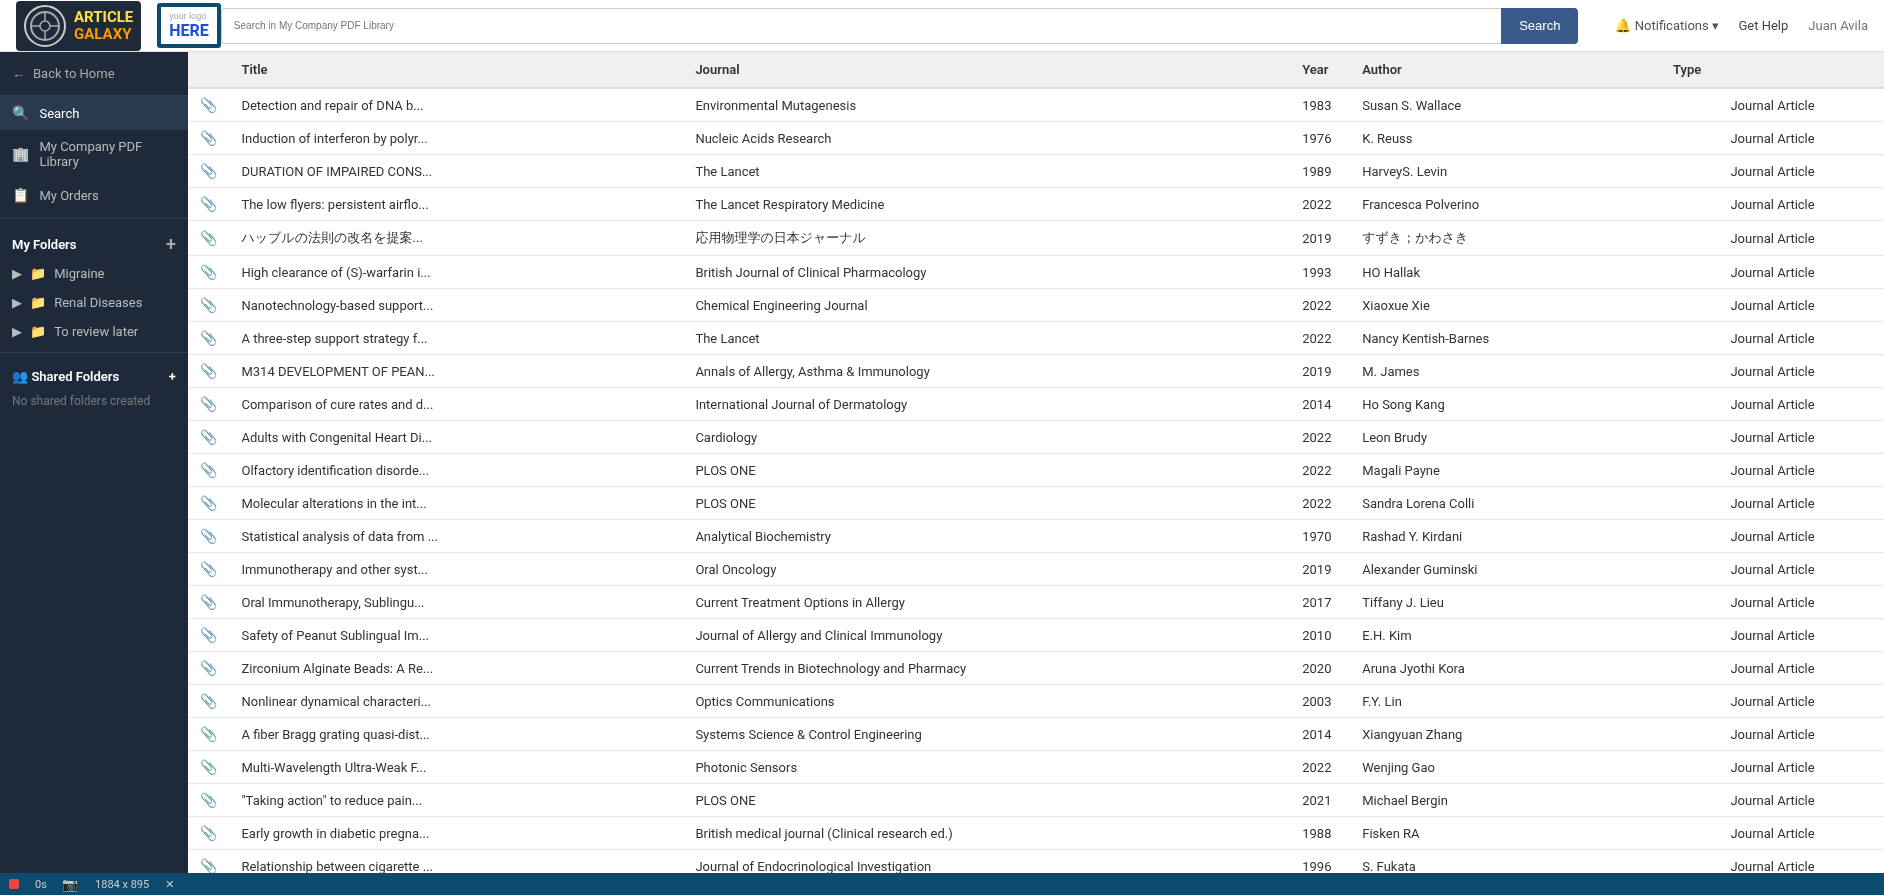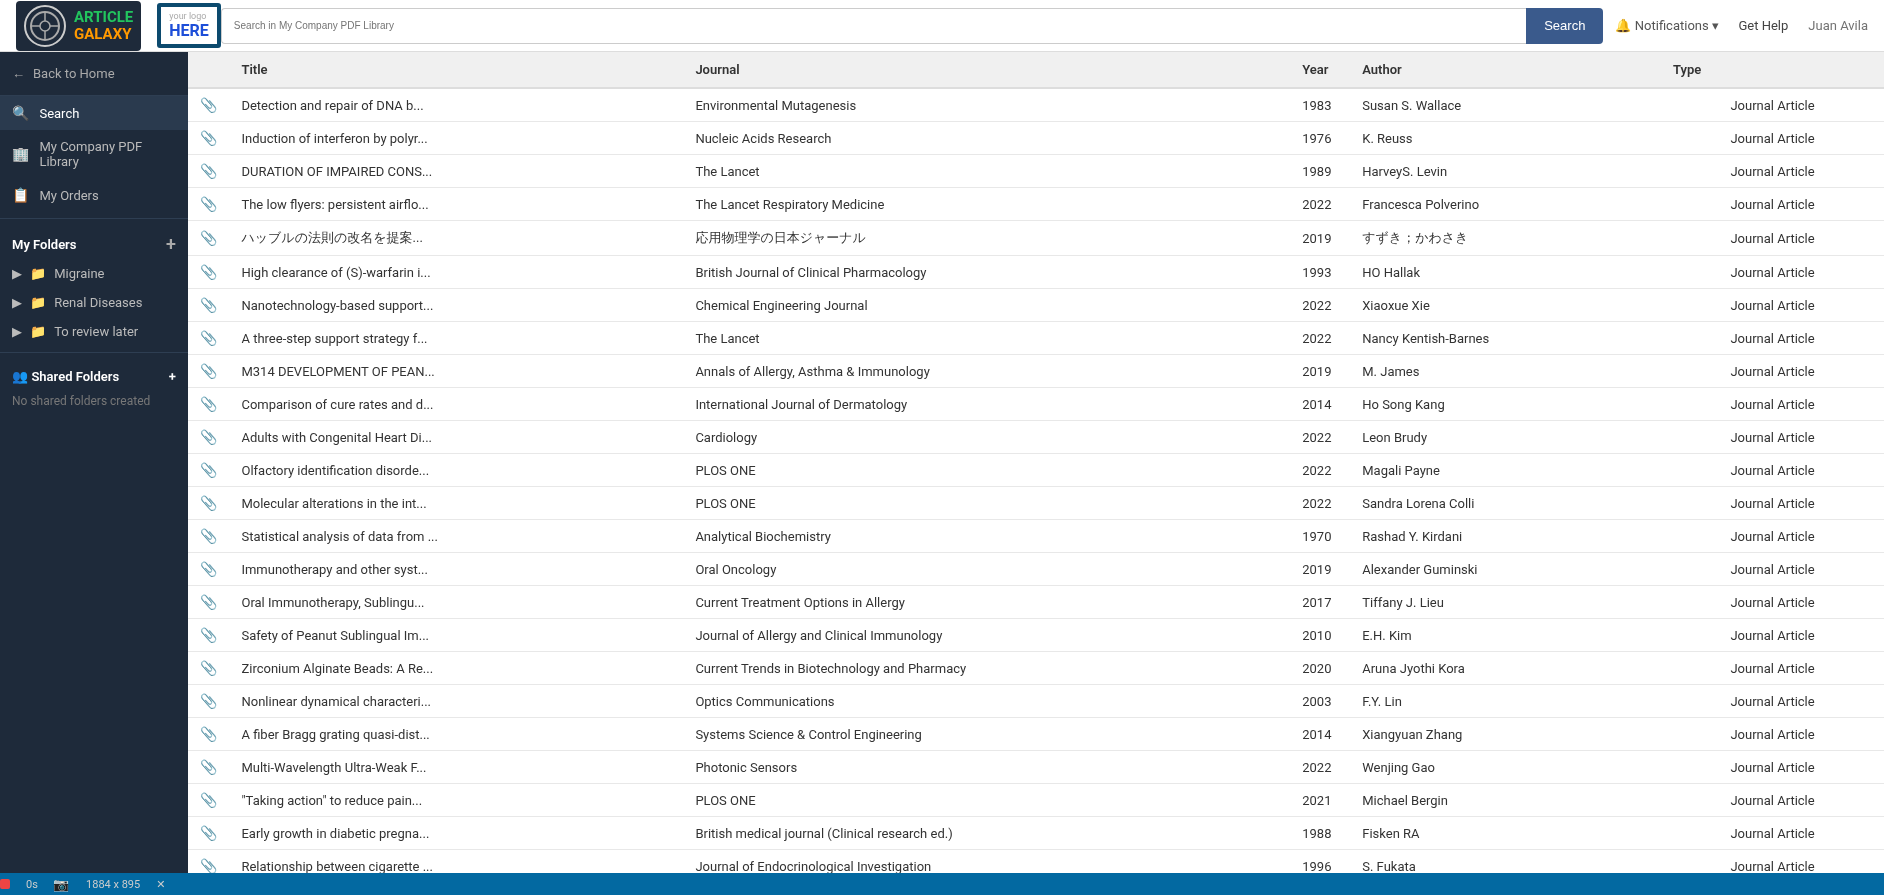--- a/index.html
+++ b/index.html
@@ -75,21 +75,21 @@
       border: none;
       border-radius: 0 4px 4px 0;
       padding: 0 18px;
       font-size: 13px;
       cursor: pointer;
     }
     .topbar-right {
       display: flex;
       align-items: center;
       gap: 20px;
-      margin-left: 12px;
+      margin-left: 37px;
       font-size: 13px;
       color: #444;
       white-space: nowrap;
     }
     .notif-bell { cursor: pointer; color: #555; }
     .get-help { cursor: pointer; color: #444; }
     .user-name { cursor: pointer; color: #737373; text-align: center; }
 
     
     .main-layout {
@@ -221,24 +221,24 @@
       white-space: nowrap;
       color: #2255aa;
       cursor: pointer;
     }
     .year-cell { width: 60px; }
     .type-cell { color: #555; text-align: center; }
     .attach-icon { font-size: 14px; color: #888; cursor: pointer; }
 
     
     .statusbar {
-      background: #0369a1;
+      background: #0c4a6e;
       color: #ccc;
       font-size: 11px;
-      padding: 3px 0;
+      padding: 3px 9px;
       display: flex;
       align-items: center;
       gap: 16px;
       height: 22px;
       flex-shrink: 0;
     }
     .statusbar-dot { width: 10px; height: 10px; background: #e44; border-radius: 2px; display: inline-block; }
     .statusbar-cam { font-size: 13px; }
   </style>
 </head>
@@ -250,21 +250,21 @@
       <svg width="32" height="32" viewBox="0 0 32 32">
         <circle cx="16" cy="16" r="14" fill="none" stroke="#aaa" stroke-width="2"></circle>
         <circle cx="16" cy="16" r="5" fill="none" stroke="#aaa" stroke-width="1.5"></circle>
         <line x1="16" y1="2" x2="16" y2="11" stroke="#aaa" stroke-width="1.5"></line>
         <line x1="16" y1="21" x2="16" y2="30" stroke="#aaa" stroke-width="1.5"></line>
         <line x1="2" y1="16" x2="11" y2="16" stroke="#aaa" stroke-width="1.5"></line>
         <line x1="21" y1="16" x2="30" y2="16" stroke="#aaa" stroke-width="1.5"></line>
       </svg>
     </div>
     <div class="brand-name">
-      <span style="color:#22c55e;">ARTICLE</span>
+      <span style="color:#fde047;">ARTICLE</span>
       <span style="color:#f90;">GALAXY</span>
     </div>
   </div>
   <div class="company-logo" style="margin-left:16px;">
     <span class="your-logo">your logo</span>
     <span class="here">HERE</span>
   </div>
   <div class="search-bar-top">
     <input class="search-input-top" type="text" placeholder="Search in My Company PDF Library" style="">
     <button class="search-btn-top">Search</button>

